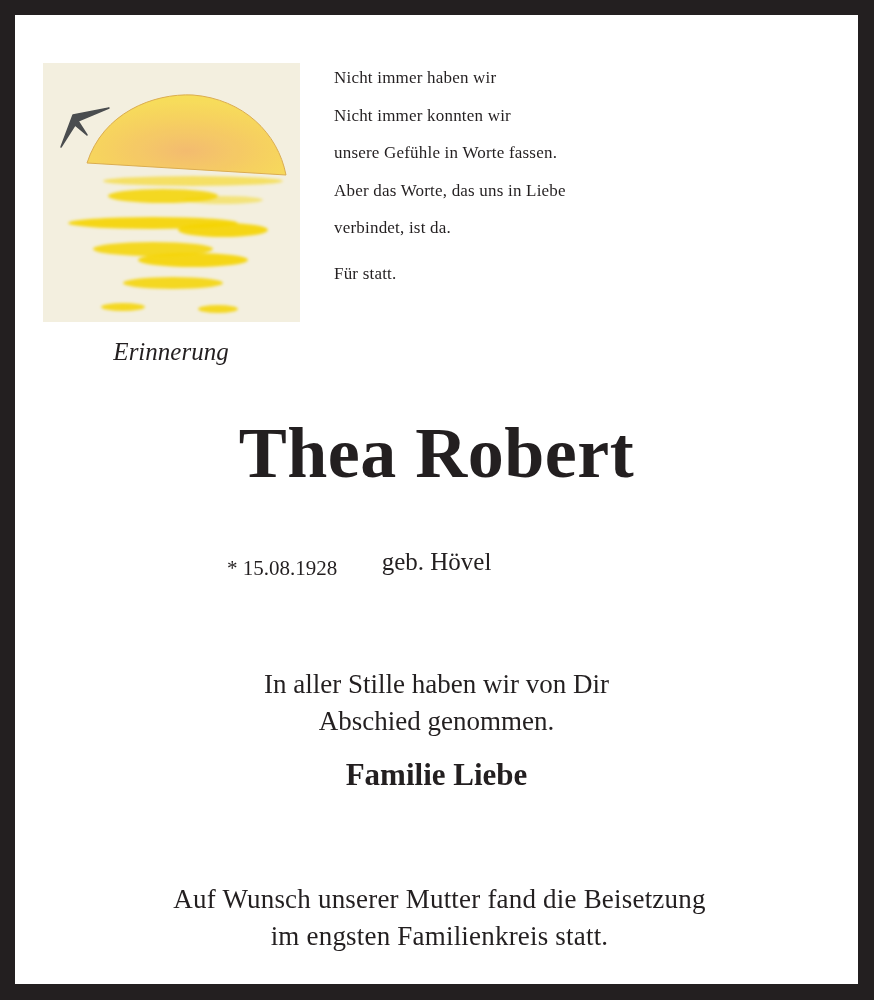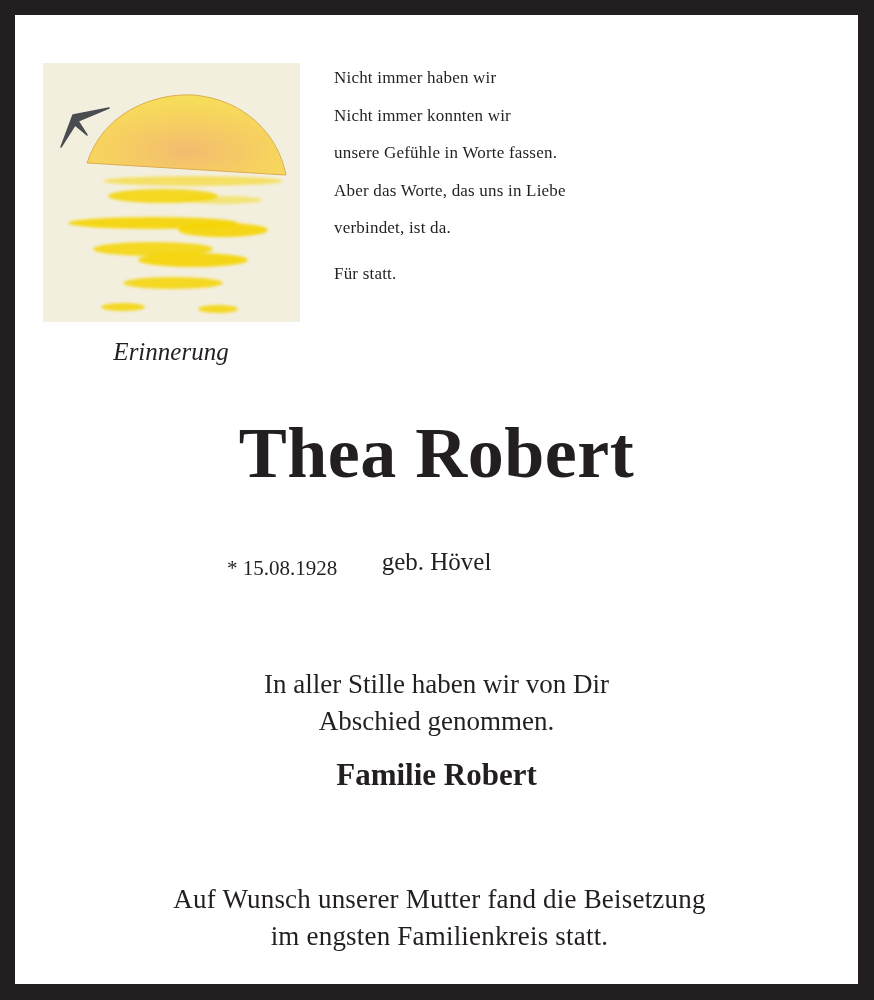--- a/index.html
+++ b/index.html
@@ -166,20 +166,20 @@
 
   <div class="abs dates">
     <span class="birth">* 15.08.1928</span>
   </div>
 
   <div class="abs center-block farewell">
     <span class="line">In aller Stille haben wir von Dir</span>
     <span class="line">Abschied genommen.</span>
   </div>
 
-  <div class="abs center-block family">Familie Robert</div>
+  <div class="abs center-block family">Familie Liebe</div>
 
   <div class="abs center-block notice">
     <span class="line">Auf Wunsch unserer Mutter fand die Beisetzung</span>
     <span class="line">im engsten Familienkreis statt.</span>
   </div>
 
 </div>
 
 </body></html>

